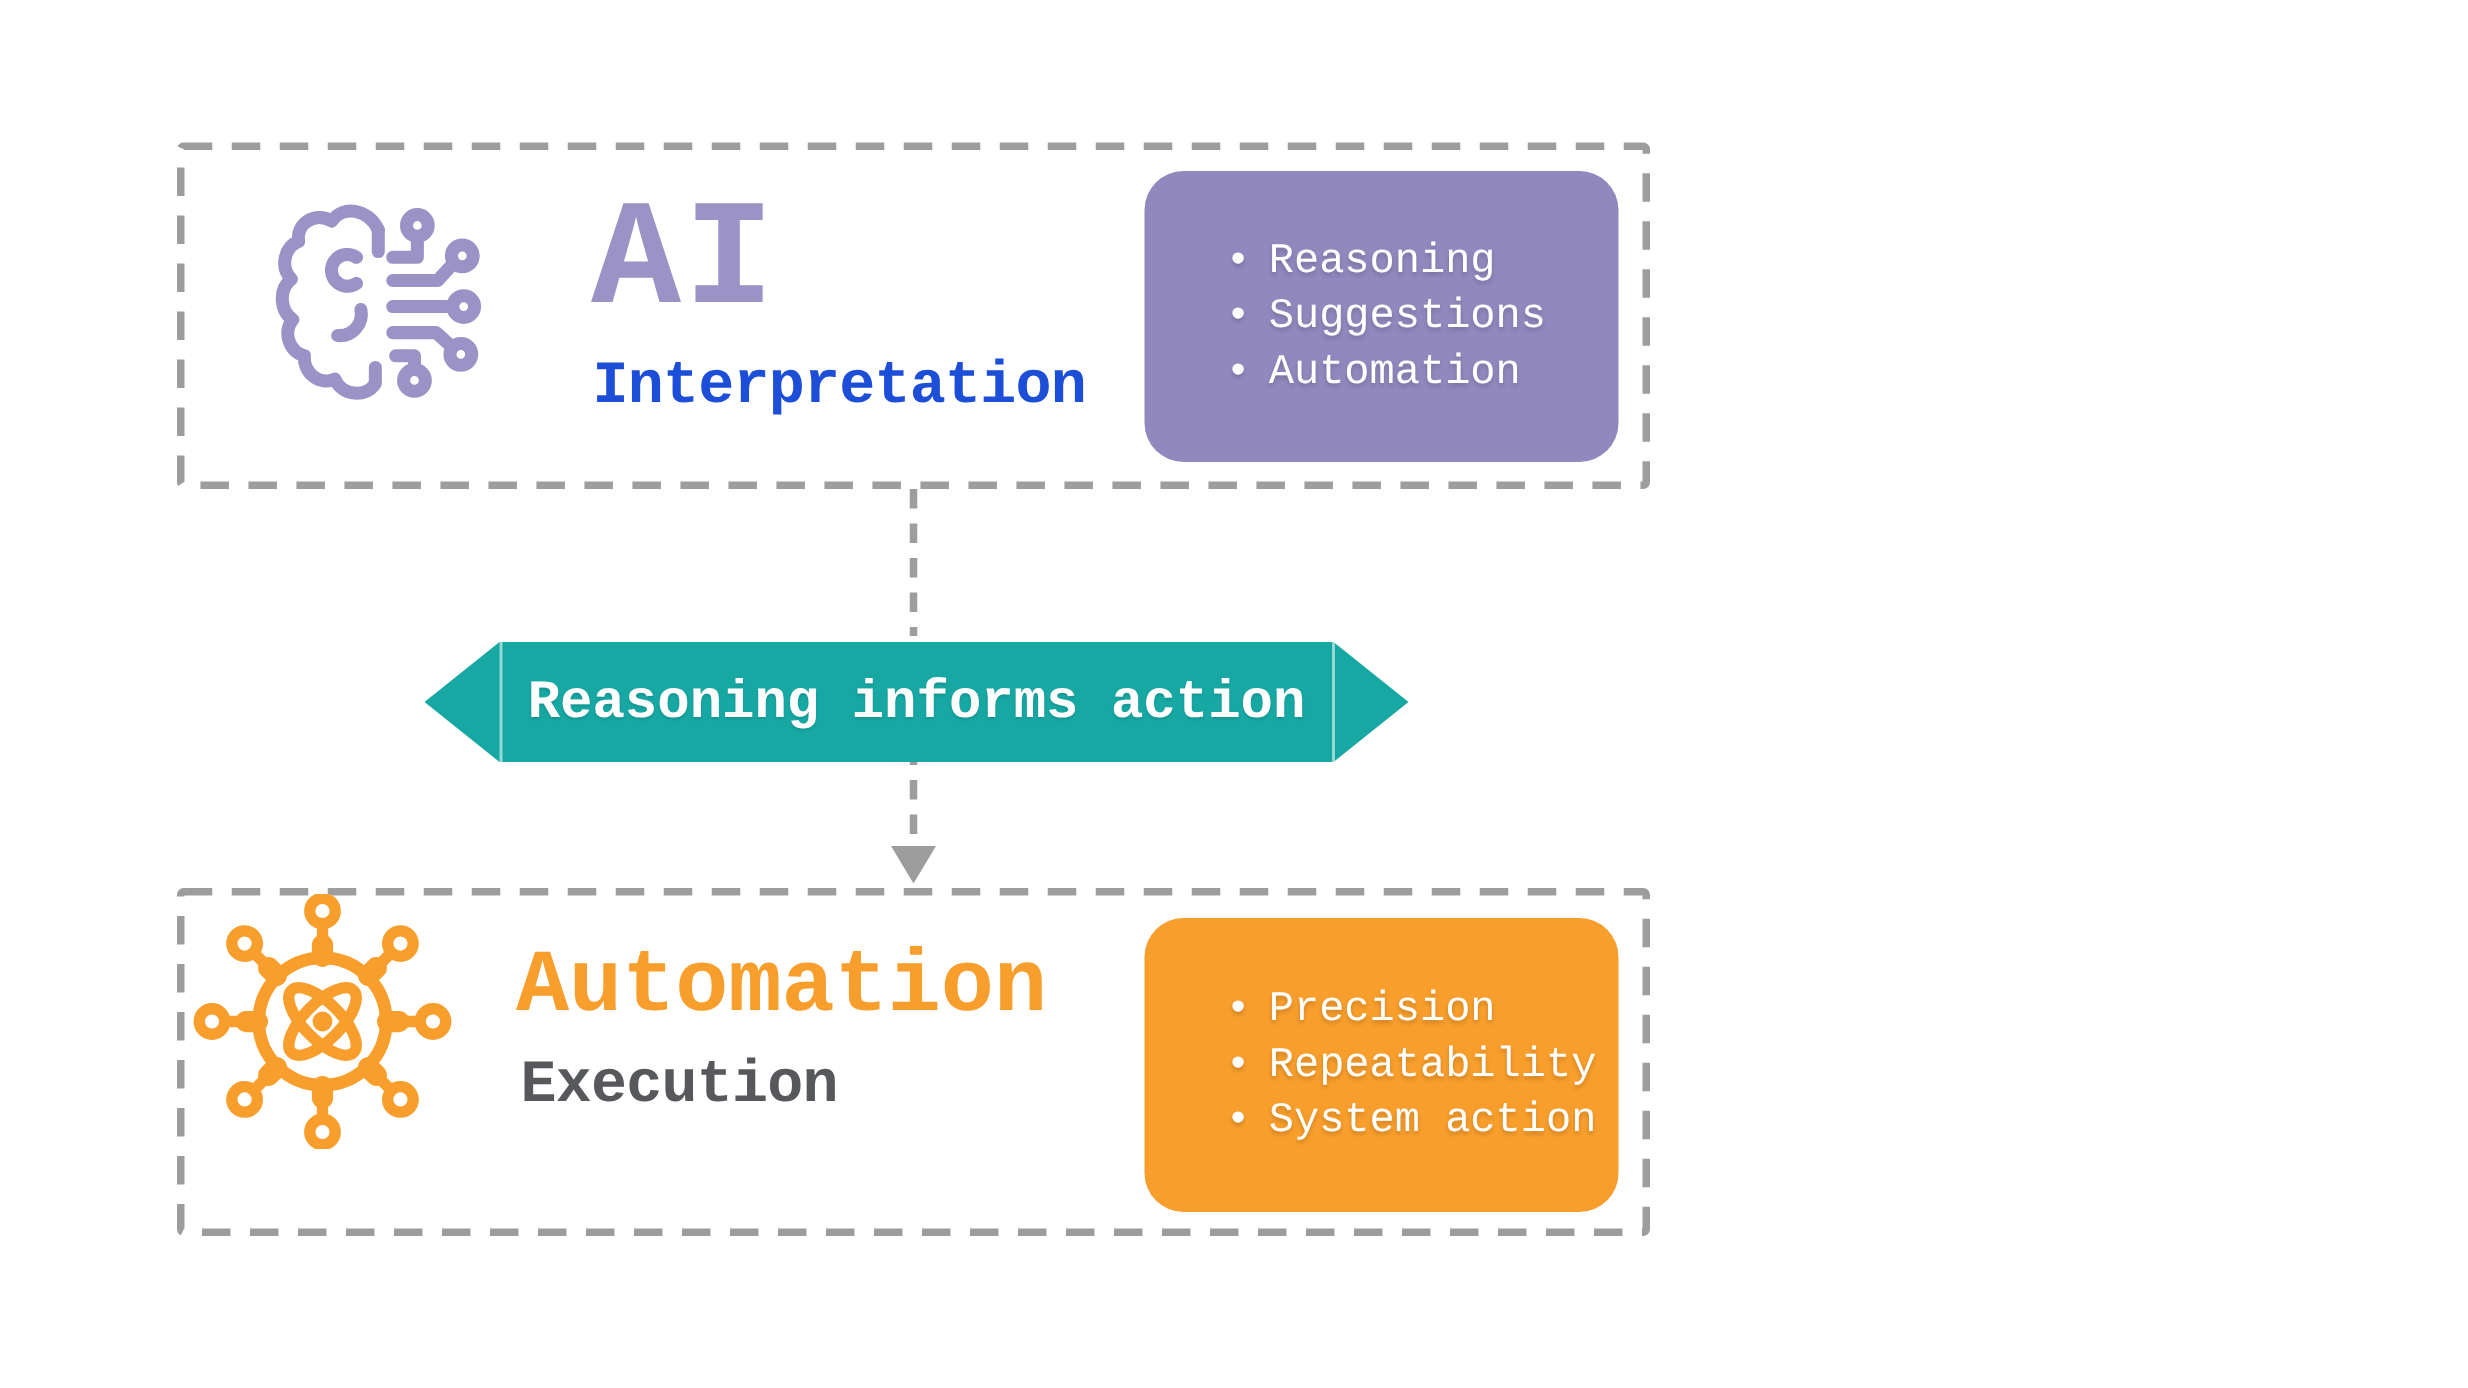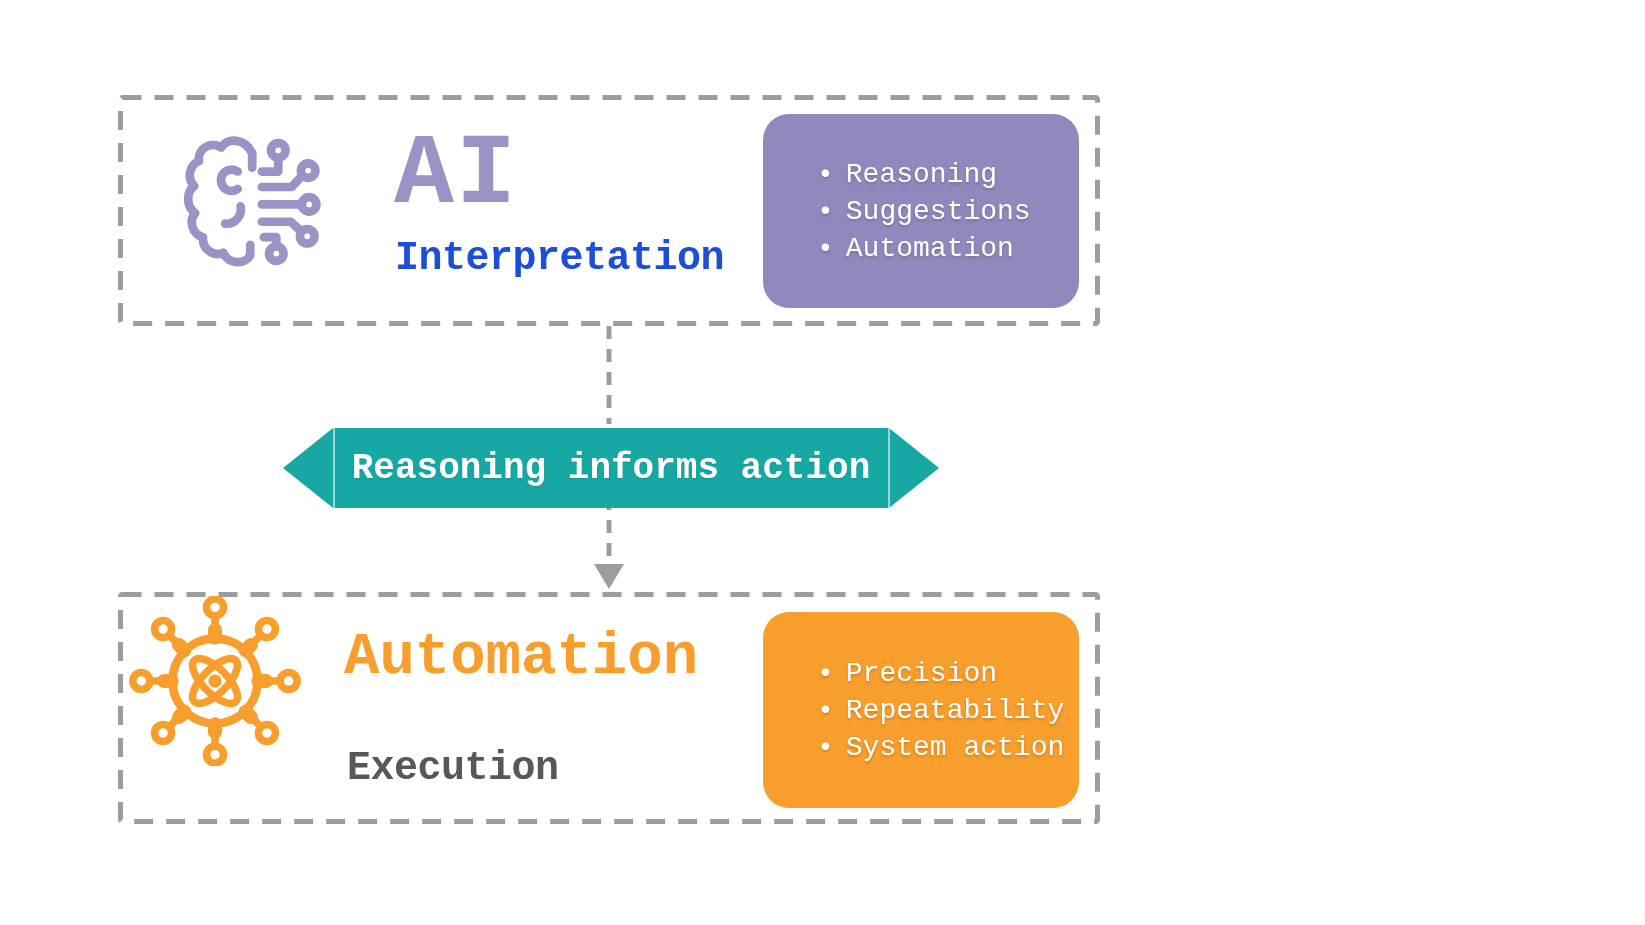--- a/index.html
+++ b/index.html
@@ -17,21 +17,21 @@
   .ai-subtitle{
     position:absolute;left:395px;top:236px;
     font-size:40px;font-weight:bold;color:#1d4ed8;letter-spacing:-0.5px;text-align:center;
   }
   .auto-title{
     position:absolute;left:344px;top:628px;
     font-size:59px;font-weight:bold;line-height:1.0;color:#F89E2C;letter-spacing:0px;
   }
   .auto-subtitle{
     position:absolute;left:347px;top:702px;
-    font-size:40px;font-weight:bold;color:#57585C;letter-spacing:-0.5px;margin-top:44px;
+    font-size:40px;font-weight:bold;color:#57585C;letter-spacing:-0.5px;
   }
 
   
   .panel{
     position:absolute;width:316px;border-radius:26px;
     display:flex;flex-direction:column;justify-content:center;
     padding-left:54px;box-sizing:border-box;
     color:#ffffff;font-size:28px;line-height:37px;font-weight:500;
     text-shadow:0 2px 3px rgba(0,0,0,0.18);
   }

